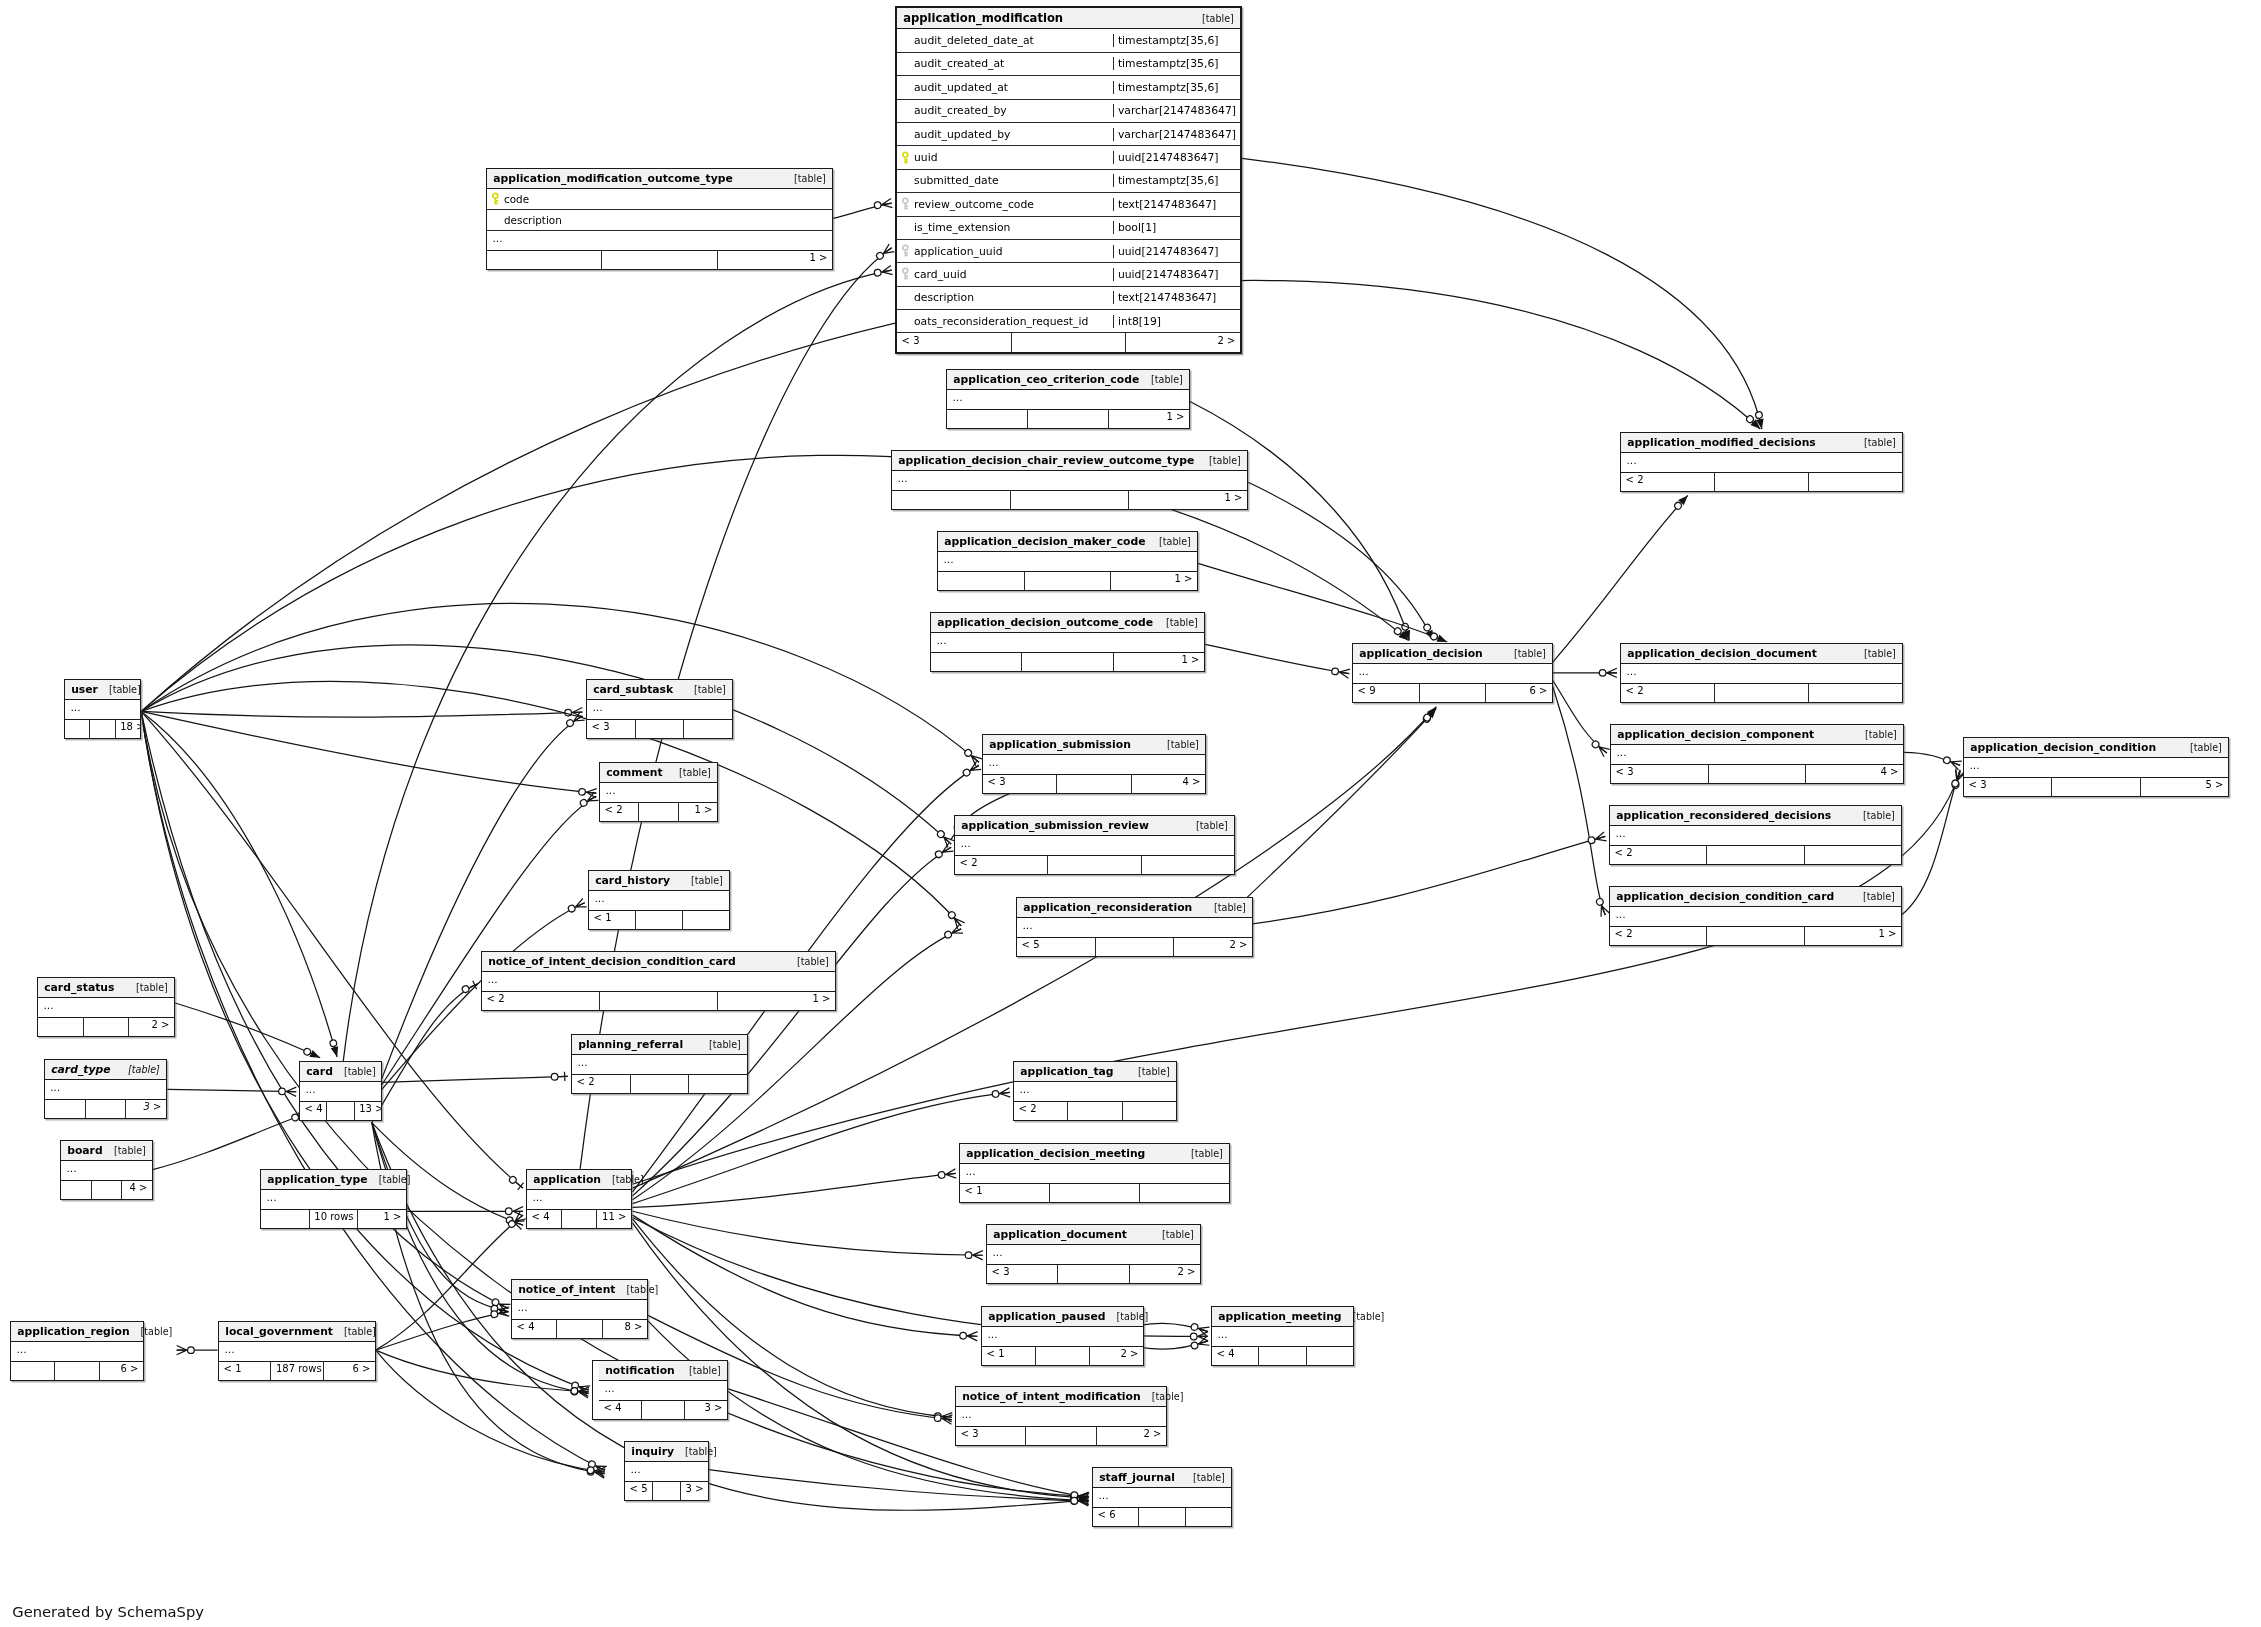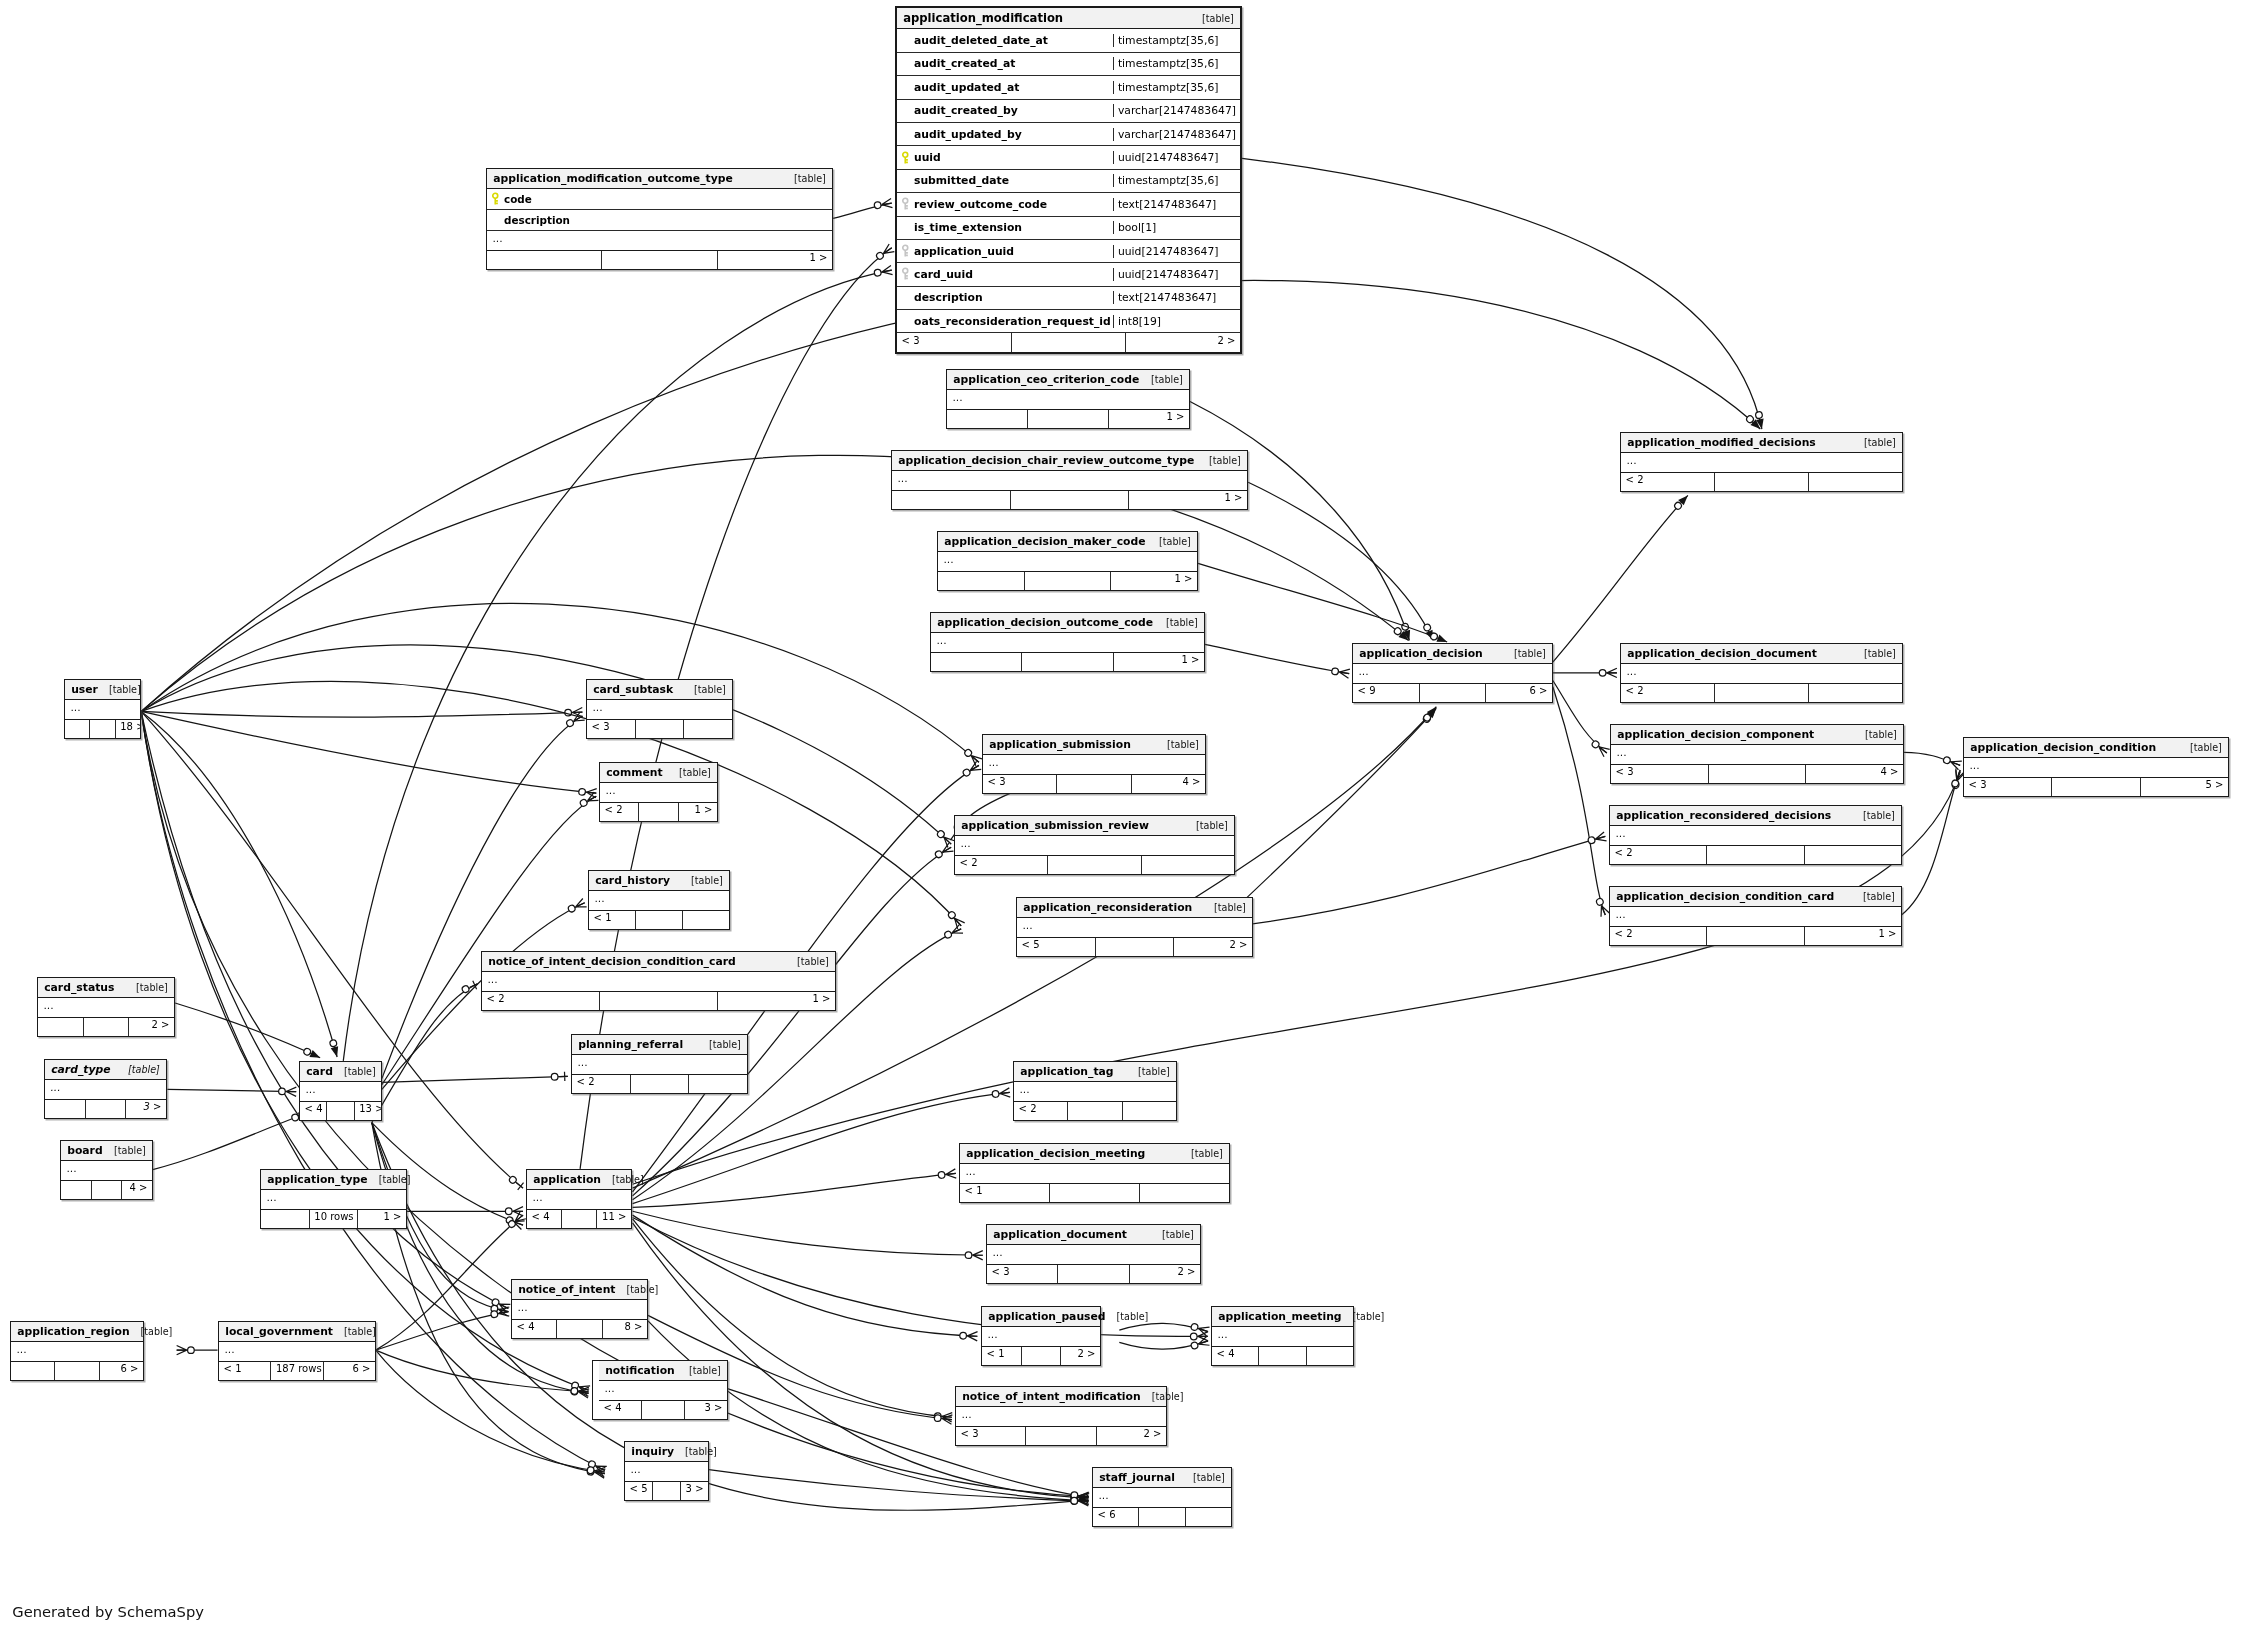--- a/index.html
+++ b/index.html
@@ -35,21 +35,21 @@
     height:17px;line-height:14px;
     padding:0.8px 5.4px;font-size:10.8px;color:#111;
   }
   .tbl-colrow{
     display:flex;align-items:center;
     height:20px;border-bottom:0.8px solid #2a2a2a;
     font-size:10.4px;color:#000;white-space:nowrap;
   }
   .detailed .tbl-colrow{height:22.4px;font-size:10.8px;}
   .key-cell{width:17px;display:flex;justify-content:center;align-items:center;flex:none;}
-  .col-name{flex:1;padding-right:6.2px;overflow:hidden;font-weight:bold;}
+  .col-name{flex:1;padding-right:6.2px;overflow:hidden;}
   .col-type{width:127px;flex:none;border-left:0.8px solid #2a2a2a;padding:0 3.9px;box-sizing:border-box;}
   .tbl-footer{display:flex;height:18.5px;font-size:10px;color:#000;}
   .tbl-footer .cell{flex:1;border-right:0.8px solid #2a2a2a;padding:1.5px 4.6px;box-sizing:border-box;white-space:nowrap;overflow:hidden;}
   .tbl-footer .cell:last-child{border-right:none;text-align:right;}
   .tbl-footer .cell.mid{text-align:center;}
   #footer-note{
     position:absolute;left:12.3px;top:1603px;
     font-size:14.7px;color:#111;z-index:2;
   }
   path.rel{fill:none;stroke:#141414;stroke-width:1.6px;}
@@ -681,21 +681,21 @@
           <div class="tbl-name">application_document</div>
           <div class="tbl-tag">[table]</div>
         </div>
         <div class="tbl-ellipsis">...</div>
         <div class="tbl-footer">
           <div class="cell">&lt; 3</div>
           <div class="cell mid"></div>
           <div class="cell">2 &gt;</div>
         </div>
       </div>
-      <div class="tbl" style="left: 981px; top: 1306px; width: 120px;">
+      <div class="tbl" style="left: 981px; top: 1306px; width: 163px;">
         <div class="tbl-header">
           <div class="tbl-name">application_paused</div>
           <div class="tbl-tag">[table]</div>
         </div>
         <div class="tbl-ellipsis">...</div>
         <div class="tbl-footer">
           <div class="cell">&lt; 1</div>
           <div class="cell mid"></div>
           <div class="cell">2 &gt;</div>
         </div>

